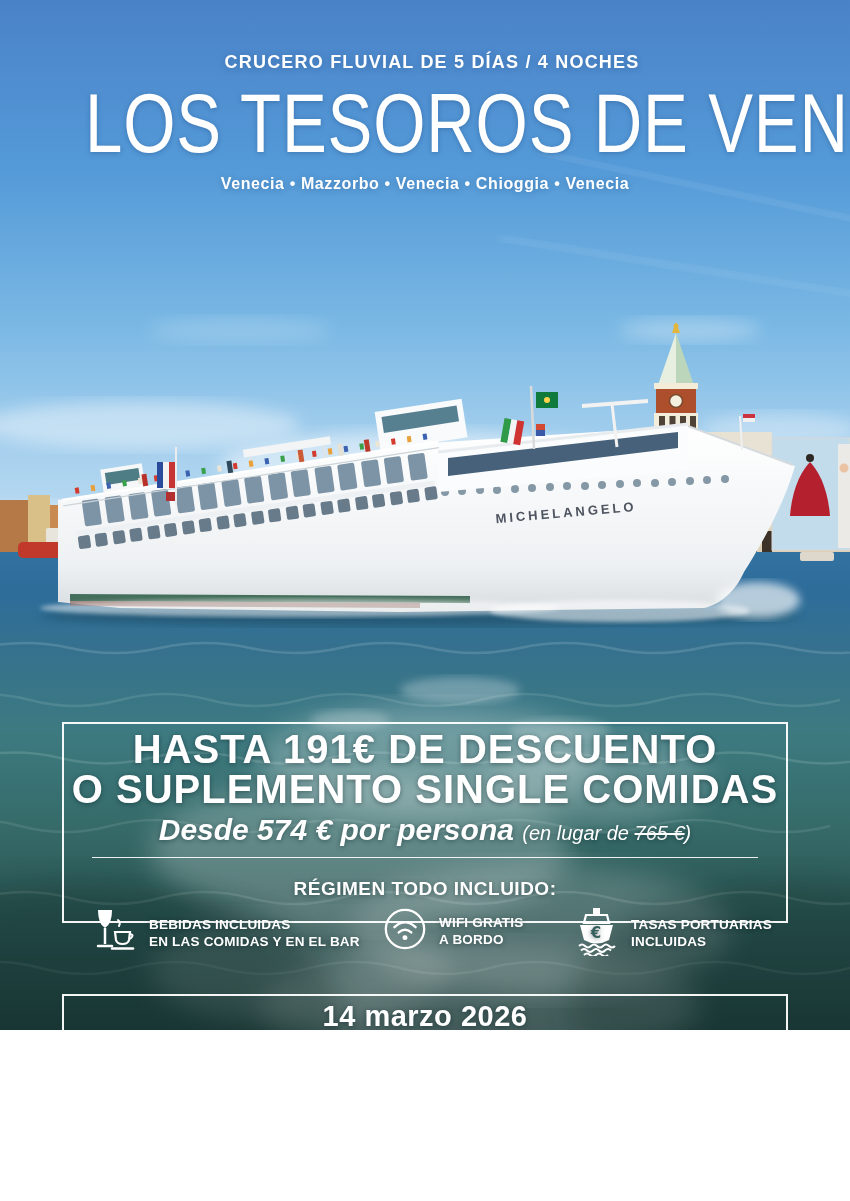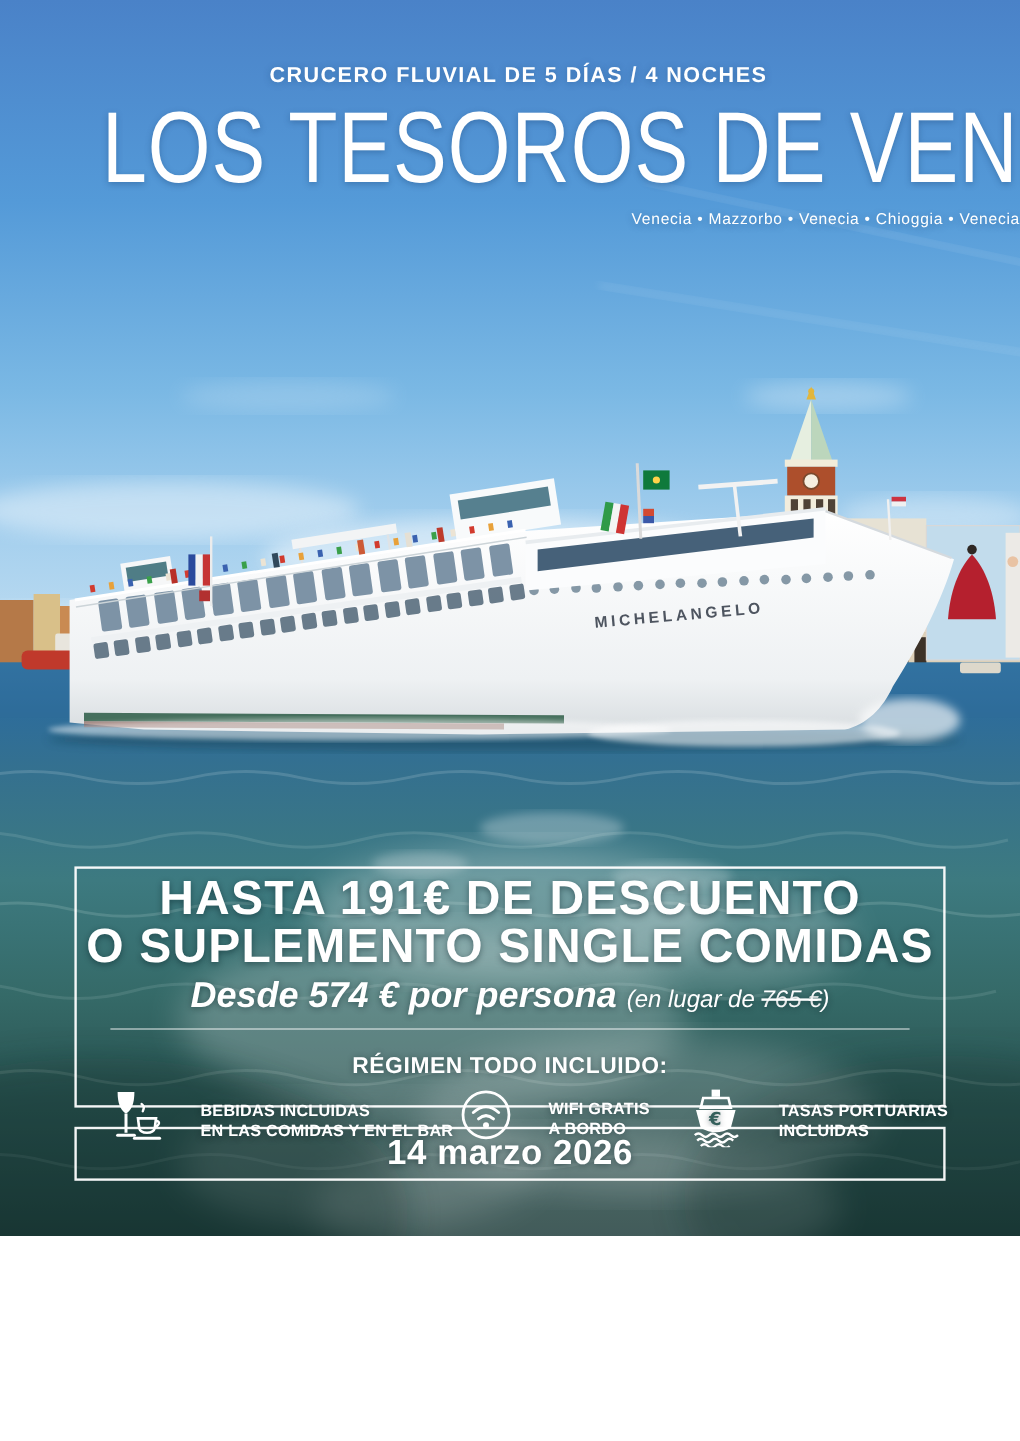--- a/index.html
+++ b/index.html
@@ -5,37 +5,37 @@
   html,body{margin:0;padding:0;background:#ffffff;}
   .poster{position:relative;width:850px;height:1201px;overflow:hidden;background:#fff;
           font-family:"Liberation Sans",sans-serif;}
   .photo{position:absolute;left:0;top:0;width:850px;height:1030px;}
   
   .hero-text{position:absolute;left:0;top:52px;width:850px;text-align:center;color:#fff;
              text-shadow:0 1px 6px rgba(20,60,110,.35);}
   .kicker{font-size:18px;font-weight:700;letter-spacing:1.2px;padding-left:14px;}
   .title{margin-top:8px;font-size:84px;line-height:1.0;font-weight:400;letter-spacing:1px;
          transform:scaleX(.8);transform-origin:center;white-space:nowrap;}
-  .route{margin-top:10px;font-size:13px;font-weight:400;letter-spacing:.6px;text-align:right;}
+  .route{margin-top:10px;font-size:16px;font-weight:700;letter-spacing:.6px;}
   
   .offer-box{position:absolute;left:62px;top:722px;width:726px;height:201px;box-sizing:border-box;
              border:2px solid rgba(255,255,255,.95);color:#fff;text-align:center;
              text-shadow:0 1px 5px rgba(0,25,30,.45);padding-top:5px;}
   .offer-h1{font-size:40px;line-height:40px;font-weight:700;letter-spacing:1px;}
   .offer-h2{font-size:40px;line-height:41px;font-weight:700;letter-spacing:1px;}
   .price-line{margin-top:3px;font-size:30px;line-height:34px;font-weight:700;font-style:italic;}
   .price-note{font-size:20px;font-weight:400;}
   .old-price{text-decoration:line-through;}
   .divider{margin:7px 28px 5px;border:0;border-top:1.5px solid rgba(255,255,255,.9);}
   .regime{font-size:19px;line-height:22px;font-weight:700;letter-spacing:.5px;margin-top:20px;}
   .features{position:relative;margin-top:6px;height:56px;}
-  .feature{position:absolute;top:0;display:flex;align-items:center;gap:29px;text-align:left;}
+  .feature{position:absolute;top:0;display:flex;align-items:center;gap:11px;text-align:left;}
   .feature.f1{left:26px;} .feature.f2{left:318px;} .feature.f3{left:508px;}
   .feature-text{font-size:13.5px;line-height:17px;font-weight:700;letter-spacing:.2px;white-space:nowrap;}
-  .date-box{position:absolute;left:62px;top:939px;width:726px;height:45px;box-sizing:border-box;
+  .date-box{position:absolute;left:62px;top:994px;width:726px;height:45px;box-sizing:border-box;
             border:2px solid rgba(255,255,255,.95);color:#fff;display:flex;align-items:center;
             justify-content:center;font-size:29px;font-weight:700;letter-spacing:.5px;
             text-shadow:0 1px 5px rgba(0,25,30,.45);text-align:right;}
   
   .footer{position:absolute;left:0;top:1030px;width:850px;height:171px;background:#fff;}
 </style>
 </head>
 <body>
 
 <div class="poster">

